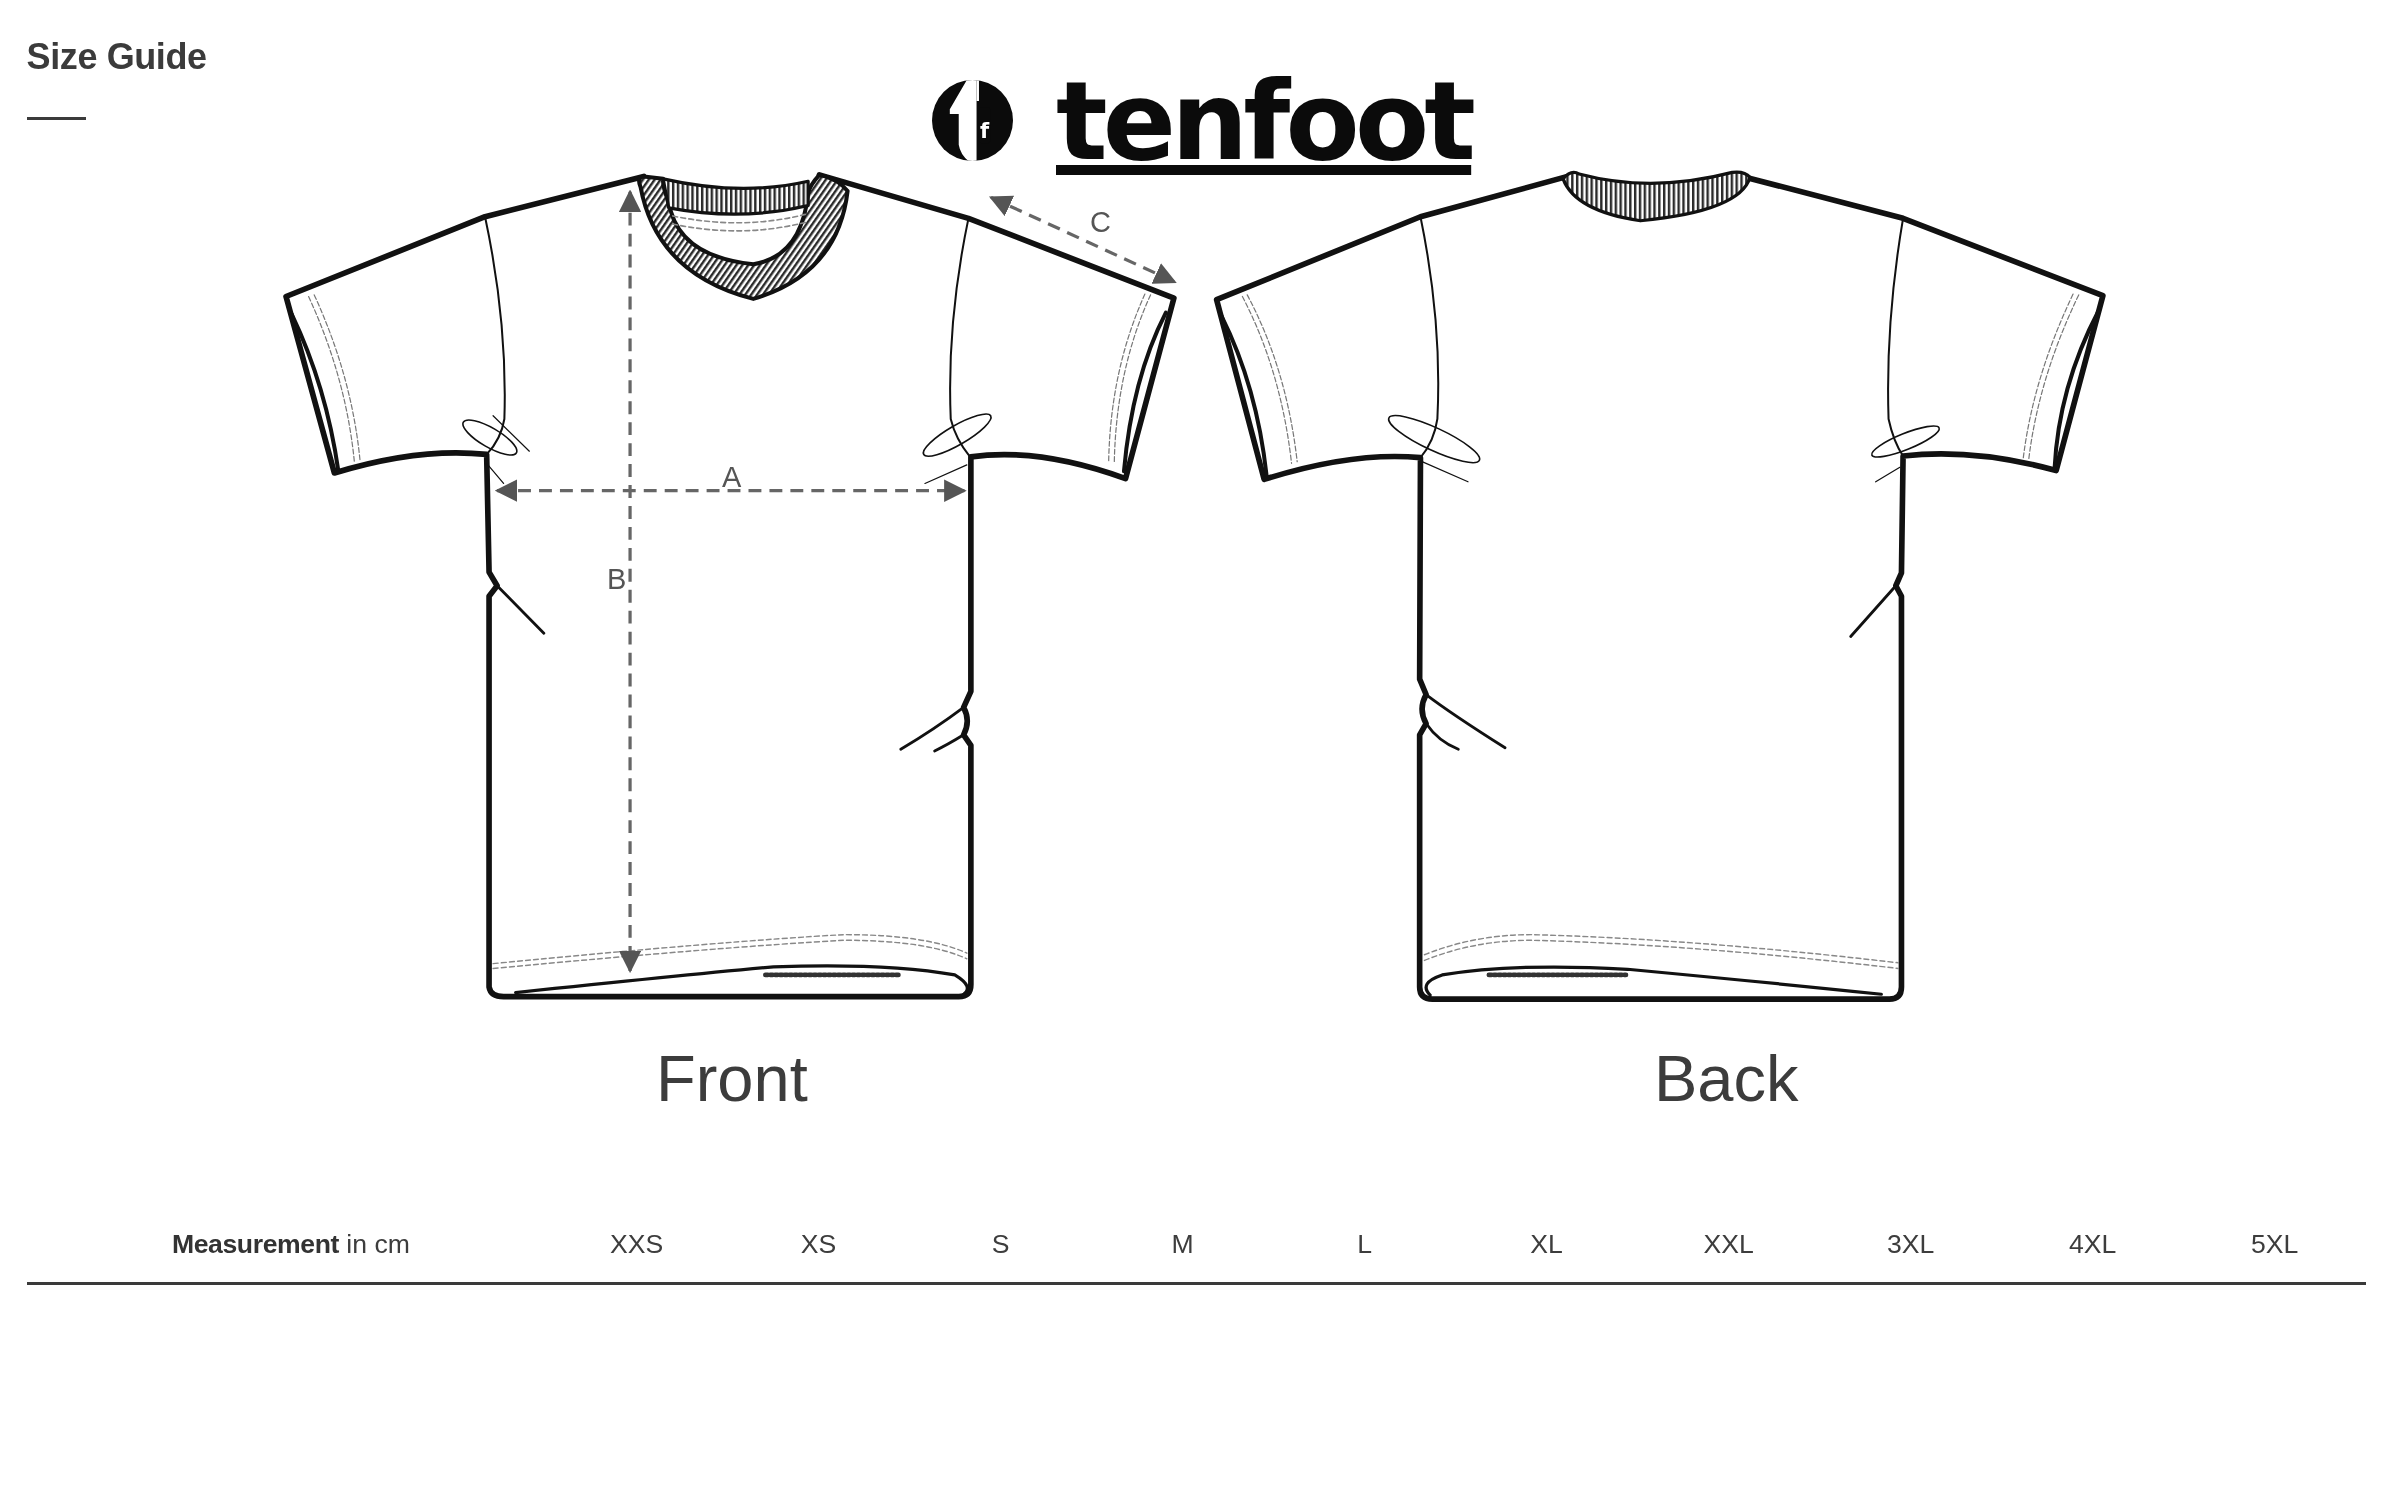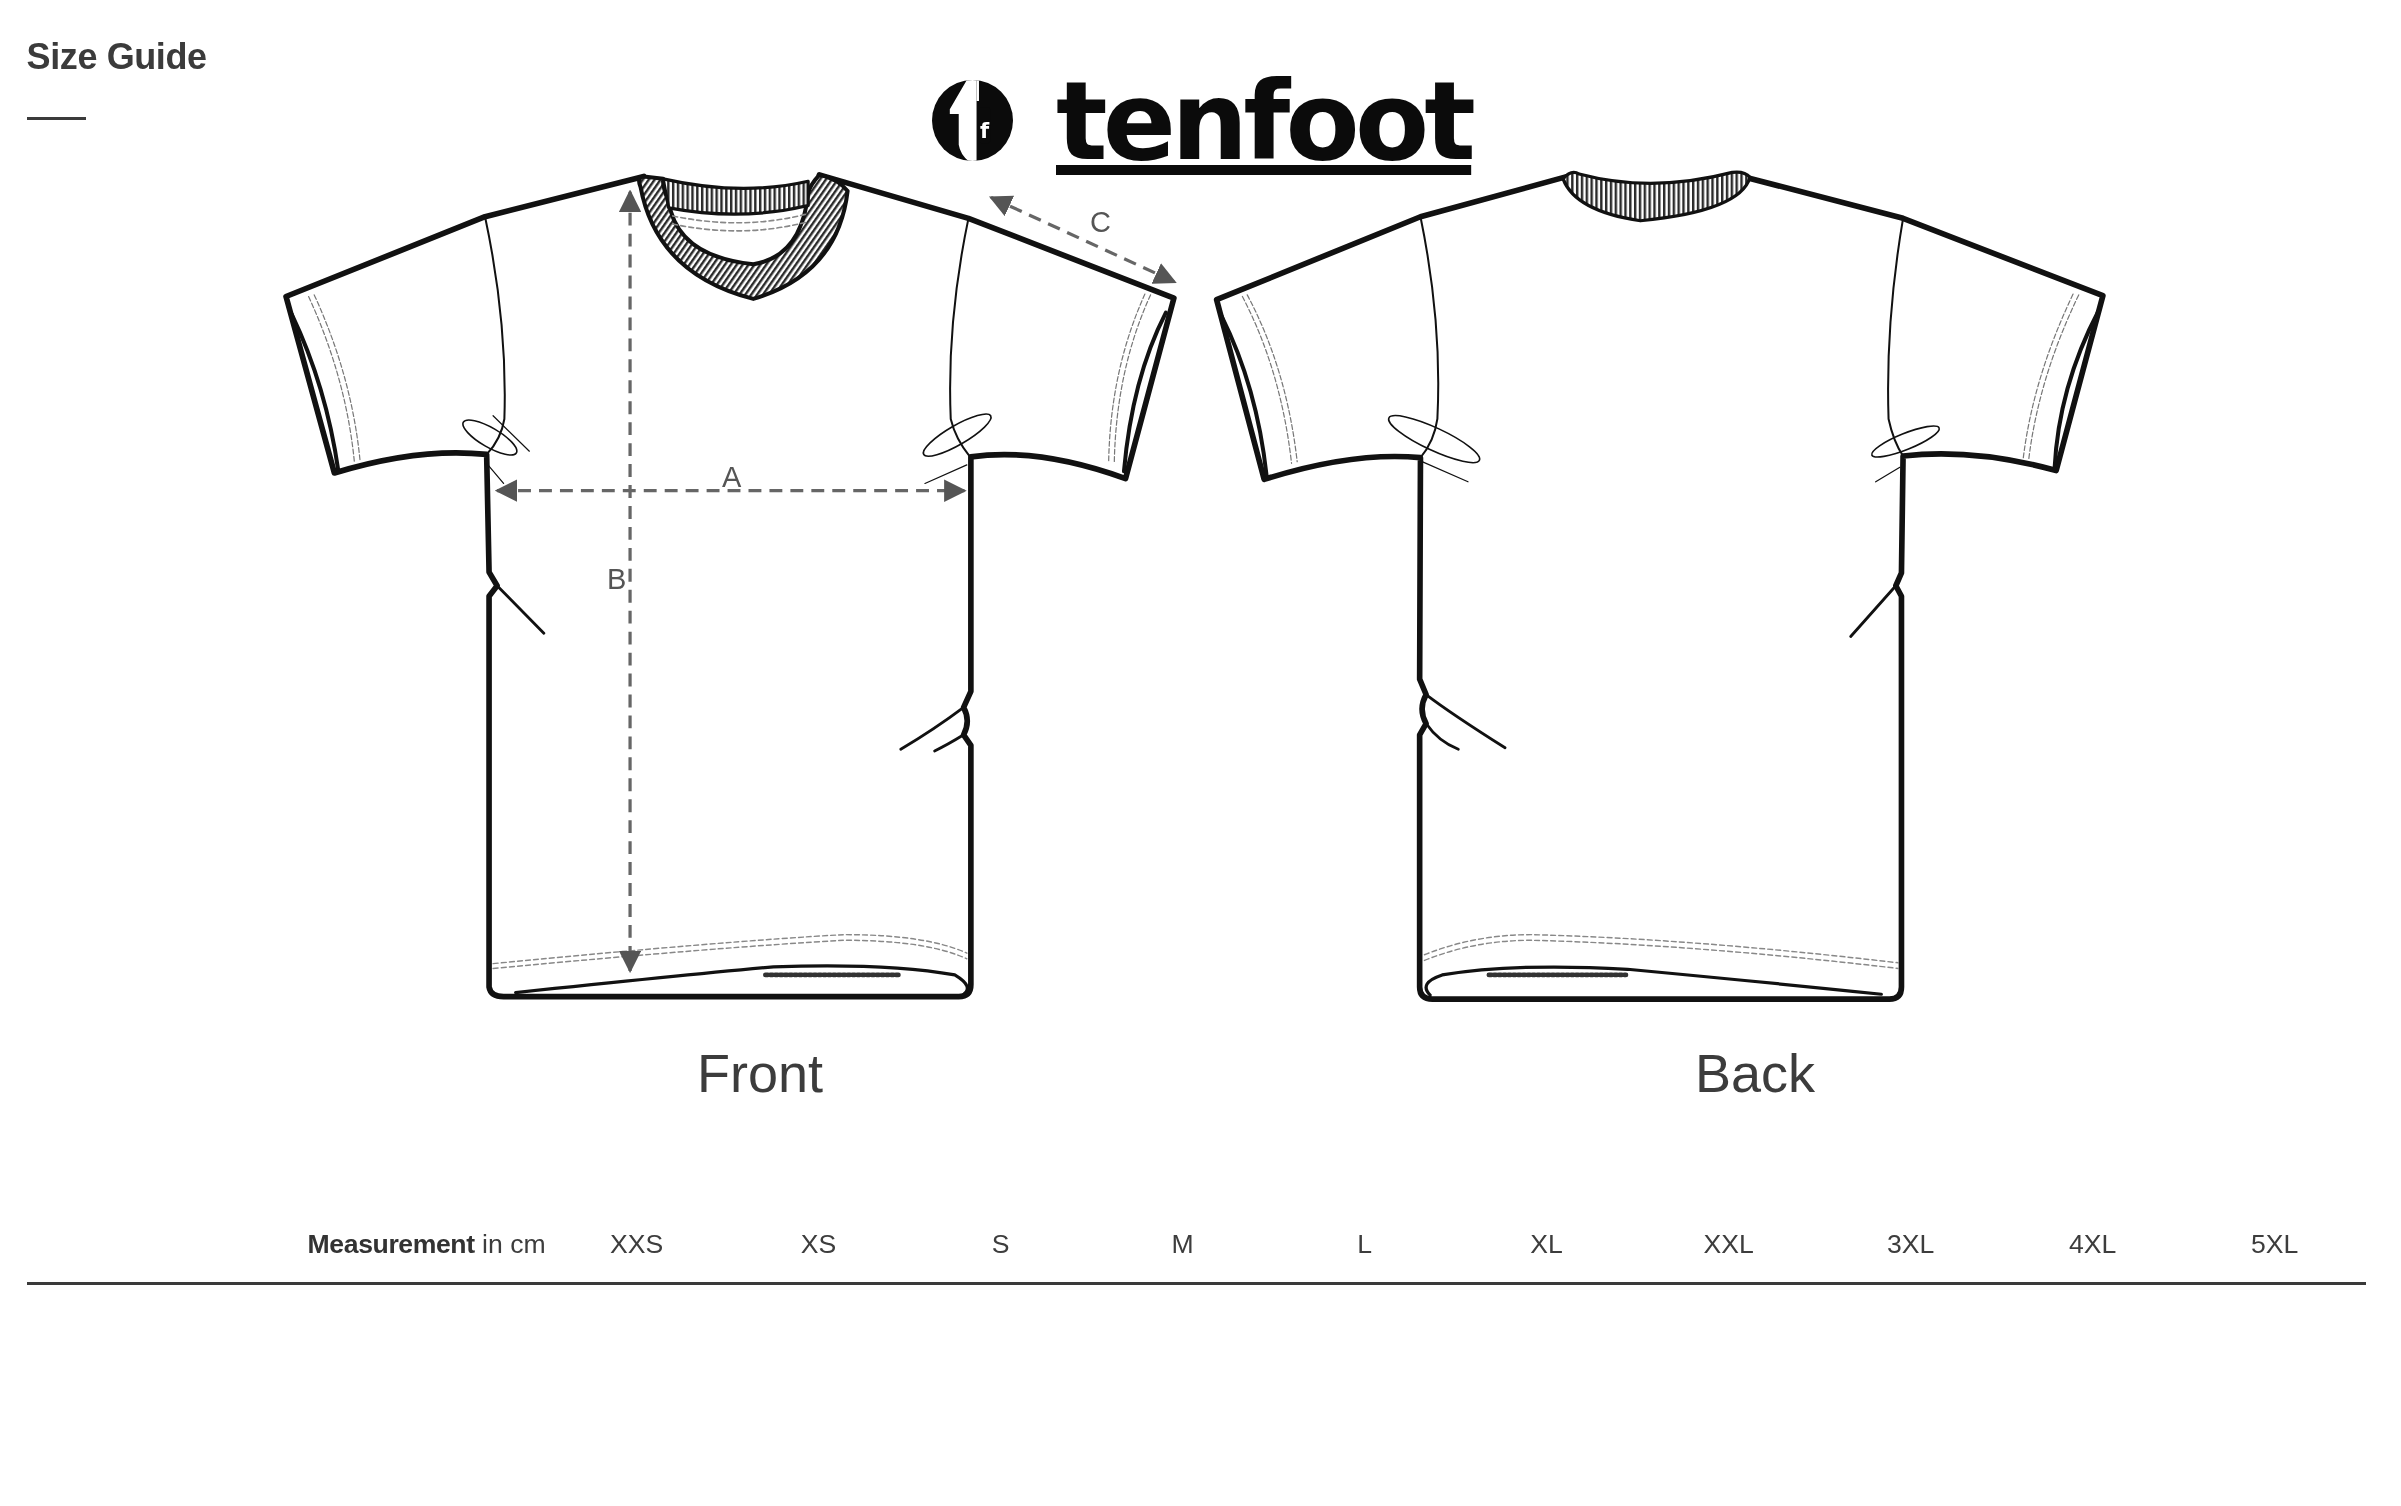--- a/index.html
+++ b/index.html
@@ -3,27 +3,27 @@
 <meta charset="utf-8">
 <style>
   html, body { margin:0; padding:0; background:#ffffff; }
   body { width:2401px; height:1507px; position:relative; overflow:hidden; font-family:"Liberation Sans", sans-serif; color:#3a3a3a; }
   .title { position:absolute; left:26.6px; top:39px; font-size:36px; font-weight:700; color:#3b3b3b; letter-spacing:-0.4px; margin:0; line-height:1; }
   .title-rule { position:absolute; left:26.6px; top:117px; width:59px; height:3.2px; background:#3b3b3b; }
   .logo { position:absolute; left:927px; top:74px; height:93px; width:564px; }
   .logo-mark { position:absolute; left:4.8px; top:6.4px; width:81px; height:81px; }
   .wordmark { position:absolute; left:129px; top:-6.4px; font-family:"DejaVu Sans", sans-serif; font-weight:700; font-size:108px; line-height:1; color:#0b0b0b; letter-spacing:-4.8px; white-space:nowrap;text-decoration:underline; }
   .diagram { position:absolute; left:0; top:0; width:2401px; height:1128px; }
-  .view-label { position:absolute; font-size:54px; color:#3c3c3c; line-height:1; font-family:"Liberation Sans", sans-serif;margin-left:41px; }
+  .view-label { position:absolute; font-size:65px; color:#3c3c3c; line-height:1; font-family:"Liberation Sans", sans-serif; }
   .dim-label { position:absolute; font-size:29px; color:#555; line-height:1; }
   table.size { position:absolute; left:26.6px; top:1218px; width:2337px; border-collapse:collapse; table-layout:fixed; }
   table.size th, table.size td { height:64px; padding:0; font-size:26.6px; color:#3d3d3d; text-align:center; vertical-align:middle; white-space:nowrap; }
   table.size th { font-weight:400; border-bottom:3.2px solid #3a3a3a; height:53px; vertical-align:top; padding-top:11.3px; }
   table.size td { border-bottom:3.2px solid #d4d4d4; height:63px; }
-  table.size th.first, table.size td.first { text-align:right; padding-left:9.7px; }
+  table.size th.first, table.size td.first { text-align:center; padding-left:9.7px; }
   table.size th.first b { font-weight:700; color:#333; letter-spacing:-0.4px; }
   col.c0 { width:519px; }
   col.cs { width:182px; }
 </style>
 </head>
 <body>
 
 <h1 class="title">Size Guide</h1>
 <div class="title-rule"></div>
 

